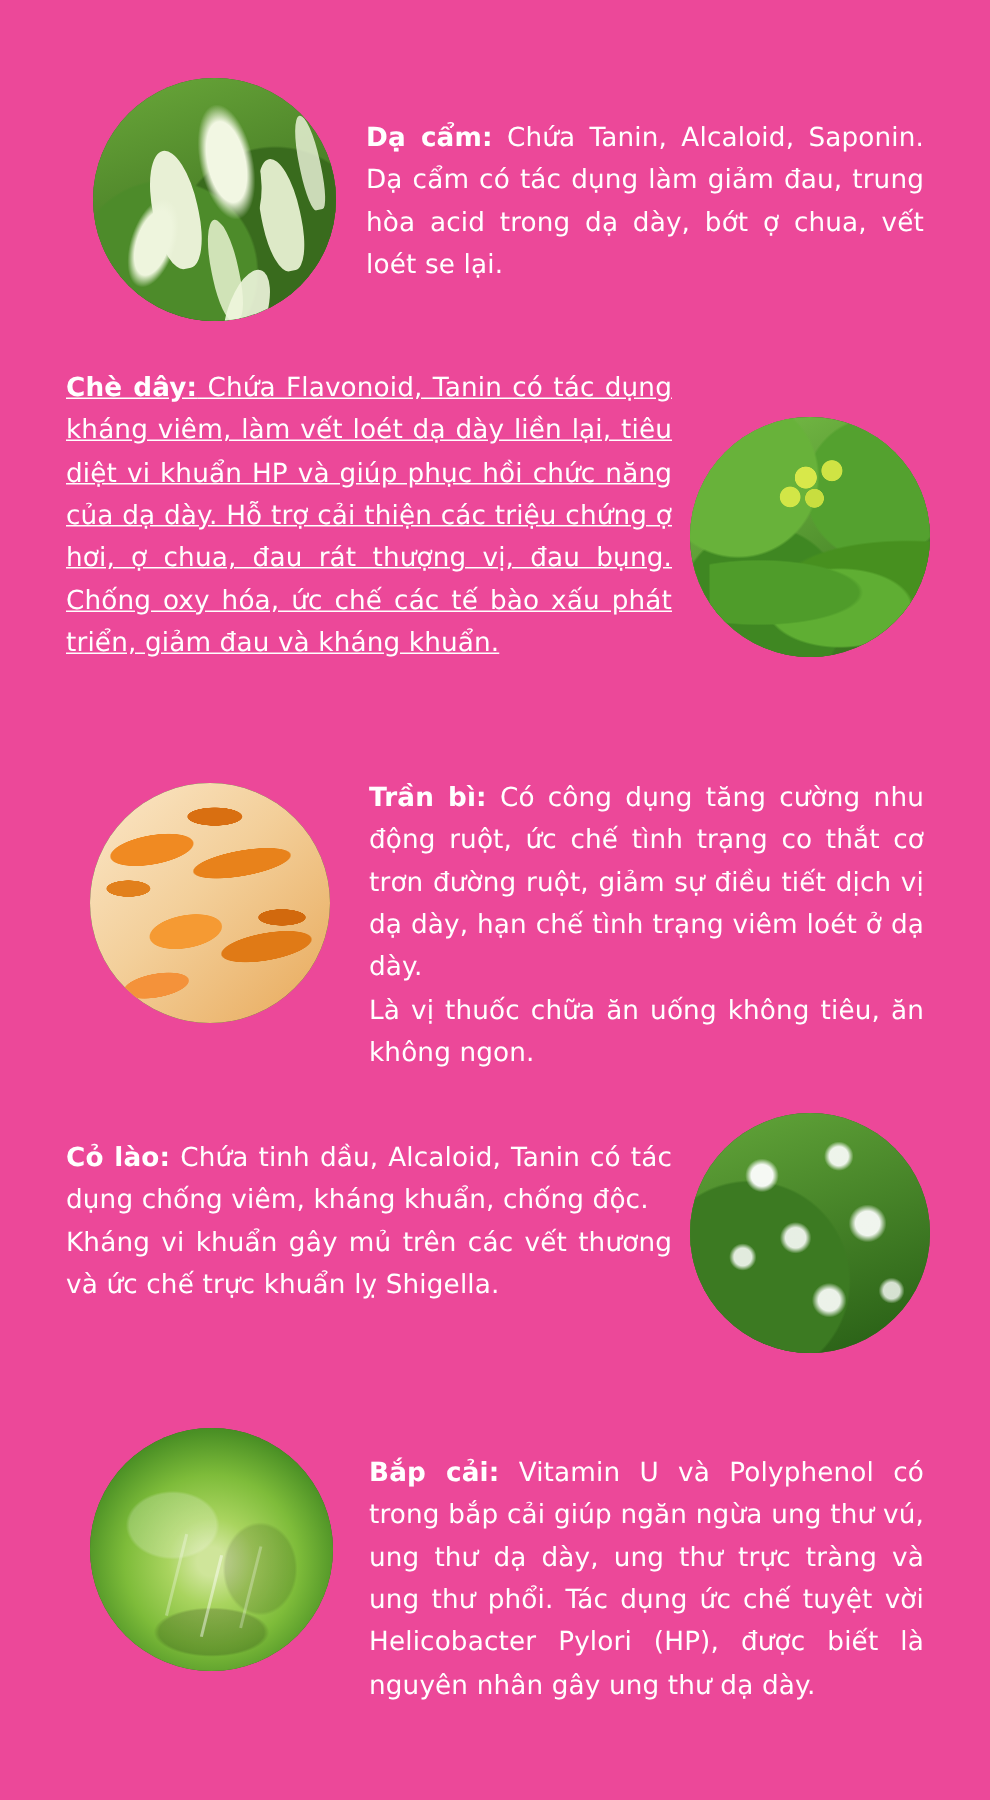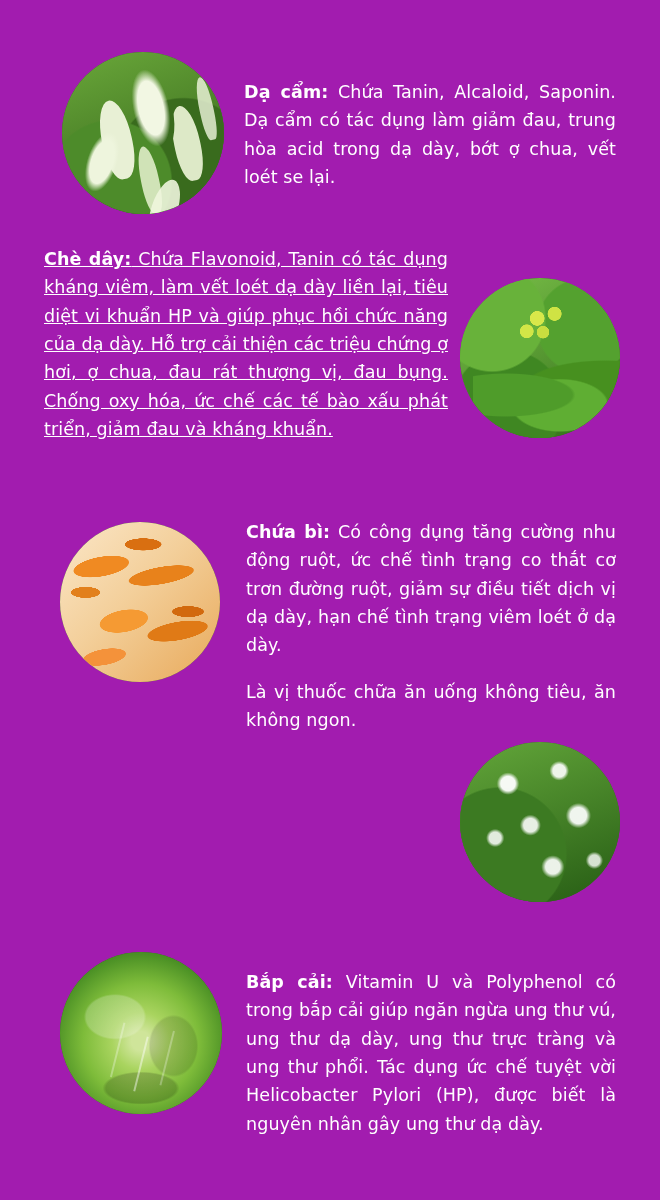--- a/index.html
+++ b/index.html
@@ -11,21 +11,21 @@
     width: 660px;
     height: 1200px;
     background: #ef5a22;
     font-family: "DejaVu Sans", sans-serif;
     overflow: hidden;
   }
   .page {
     position: relative;
     width: 660px;
     height: 1200px;
-    background: #a21caf;
+    background: #ec4899;
   }
 
   .entry {
     position: absolute;
     display: block;
   }
 
   .circle {
     position: absolute;
     border-radius: 50%;
@@ -43,21 +43,21 @@
     font-size: 17.5px;
     line-height: 1.62;
     letter-spacing: 0.1px;
     text-align: justify;
     text-justify: inter-word;
   }
   .text .lead {
     font-weight: bold;
   }
   .text p { margin: 0; }
-  .text p + p { margin-top: 18px; }
+  .text p + p { margin-top: 0px; }
 
   
   #e1-img { left: 62px;  top: 52px;  width: 162px; height: 162px; }
   #e1-txt { left: 244px; top: 78px;  width: 372px; }
 
   #e2-txt { left: 44px;  top: 245px; width: 404px; text-decoration: underline; }
   #e2-img { left: 460px; top: 278px; width: 160px; height: 160px; }
 
   #e3-img { left: 60px;  top: 522px; width: 160px; height: 160px; }
   #e3-txt { left: 246px; top: 518px; width: 370px; }
@@ -198,24 +198,28 @@
     <p><span class="lead">Chè dây:</span><span> Chứa Flavonoid, Tanin có tác dụng kháng viêm, làm vết loét dạ dày liền lại, tiêu diệt vi khuẩn HP và giúp phục hồi chức năng của dạ dày. Hỗ trợ cải thiện các triệu chứng ợ hơi, ợ chua, đau rát thượng vị, đau bụng. Chống oxy hóa, ức chế các tế bào xấu phát triển, giảm đau và kháng khuẩn.</span></p>
   </div>
   <div class="circle entry" id="e2-img">
     <div class="art art-chaday"></div>
   </div>
 
   <div class="circle entry" id="e3-img">
     <div class="art art-tranbi"></div>
   </div>
   <div class="text entry" id="e3-txt">
-    <p><span class="lead">Chứa bì:</span><span> Có công dụng tăng cường nhu động ruột, ức chế tình trạng co thắt cơ trơn đường ruột, giảm sự điều tiết dịch vị dạ dày, hạn chế tình trạng viêm loét ở dạ dày.</span></p>
+    <p><span class="lead">Trần bì:</span><span> Có công dụng tăng cường nhu động ruột, ức chế tình trạng co thắt cơ trơn đường ruột, giảm sự điều tiết dịch vị dạ dày, hạn chế tình trạng viêm loét ở dạ dày.</span></p>
     <p>Là vị thuốc chữa ăn uống không tiêu, ăn không ngon.</p>
   </div>
 
+  <div class="text entry" id="e4-txt">
+    <p><span class="lead">Cỏ lào:</span><span> Chứa tinh dầu, Alcaloid, Tanin có tác dụng chống viêm, kháng khuẩn, chống độc.</span></p>
+    <p>Kháng vi khuẩn gây mủ trên các vết thương và ức chế trực khuẩn lỵ Shigella.</p>
+  </div>
   <div class="circle entry" id="e4-img">
     <div class="art art-colao"></div>
   </div>
 
   <div class="circle entry" id="e5-img">
     <div class="art art-bapcai"></div>
   </div>
   <div class="text entry" id="e5-txt">
     <p><span class="lead">Bắp cải:</span><span> Vitamin U và Polyphenol có trong bắp cải giúp ngăn ngừa ung thư vú, ung thư dạ dày, ung thư trực tràng và ung thư phổi. Tác dụng ức chế tuyệt vời Helicobacter Pylori (HP), được biết là nguyên nhân gây ung thư dạ dày.</span></p>
   </div>

